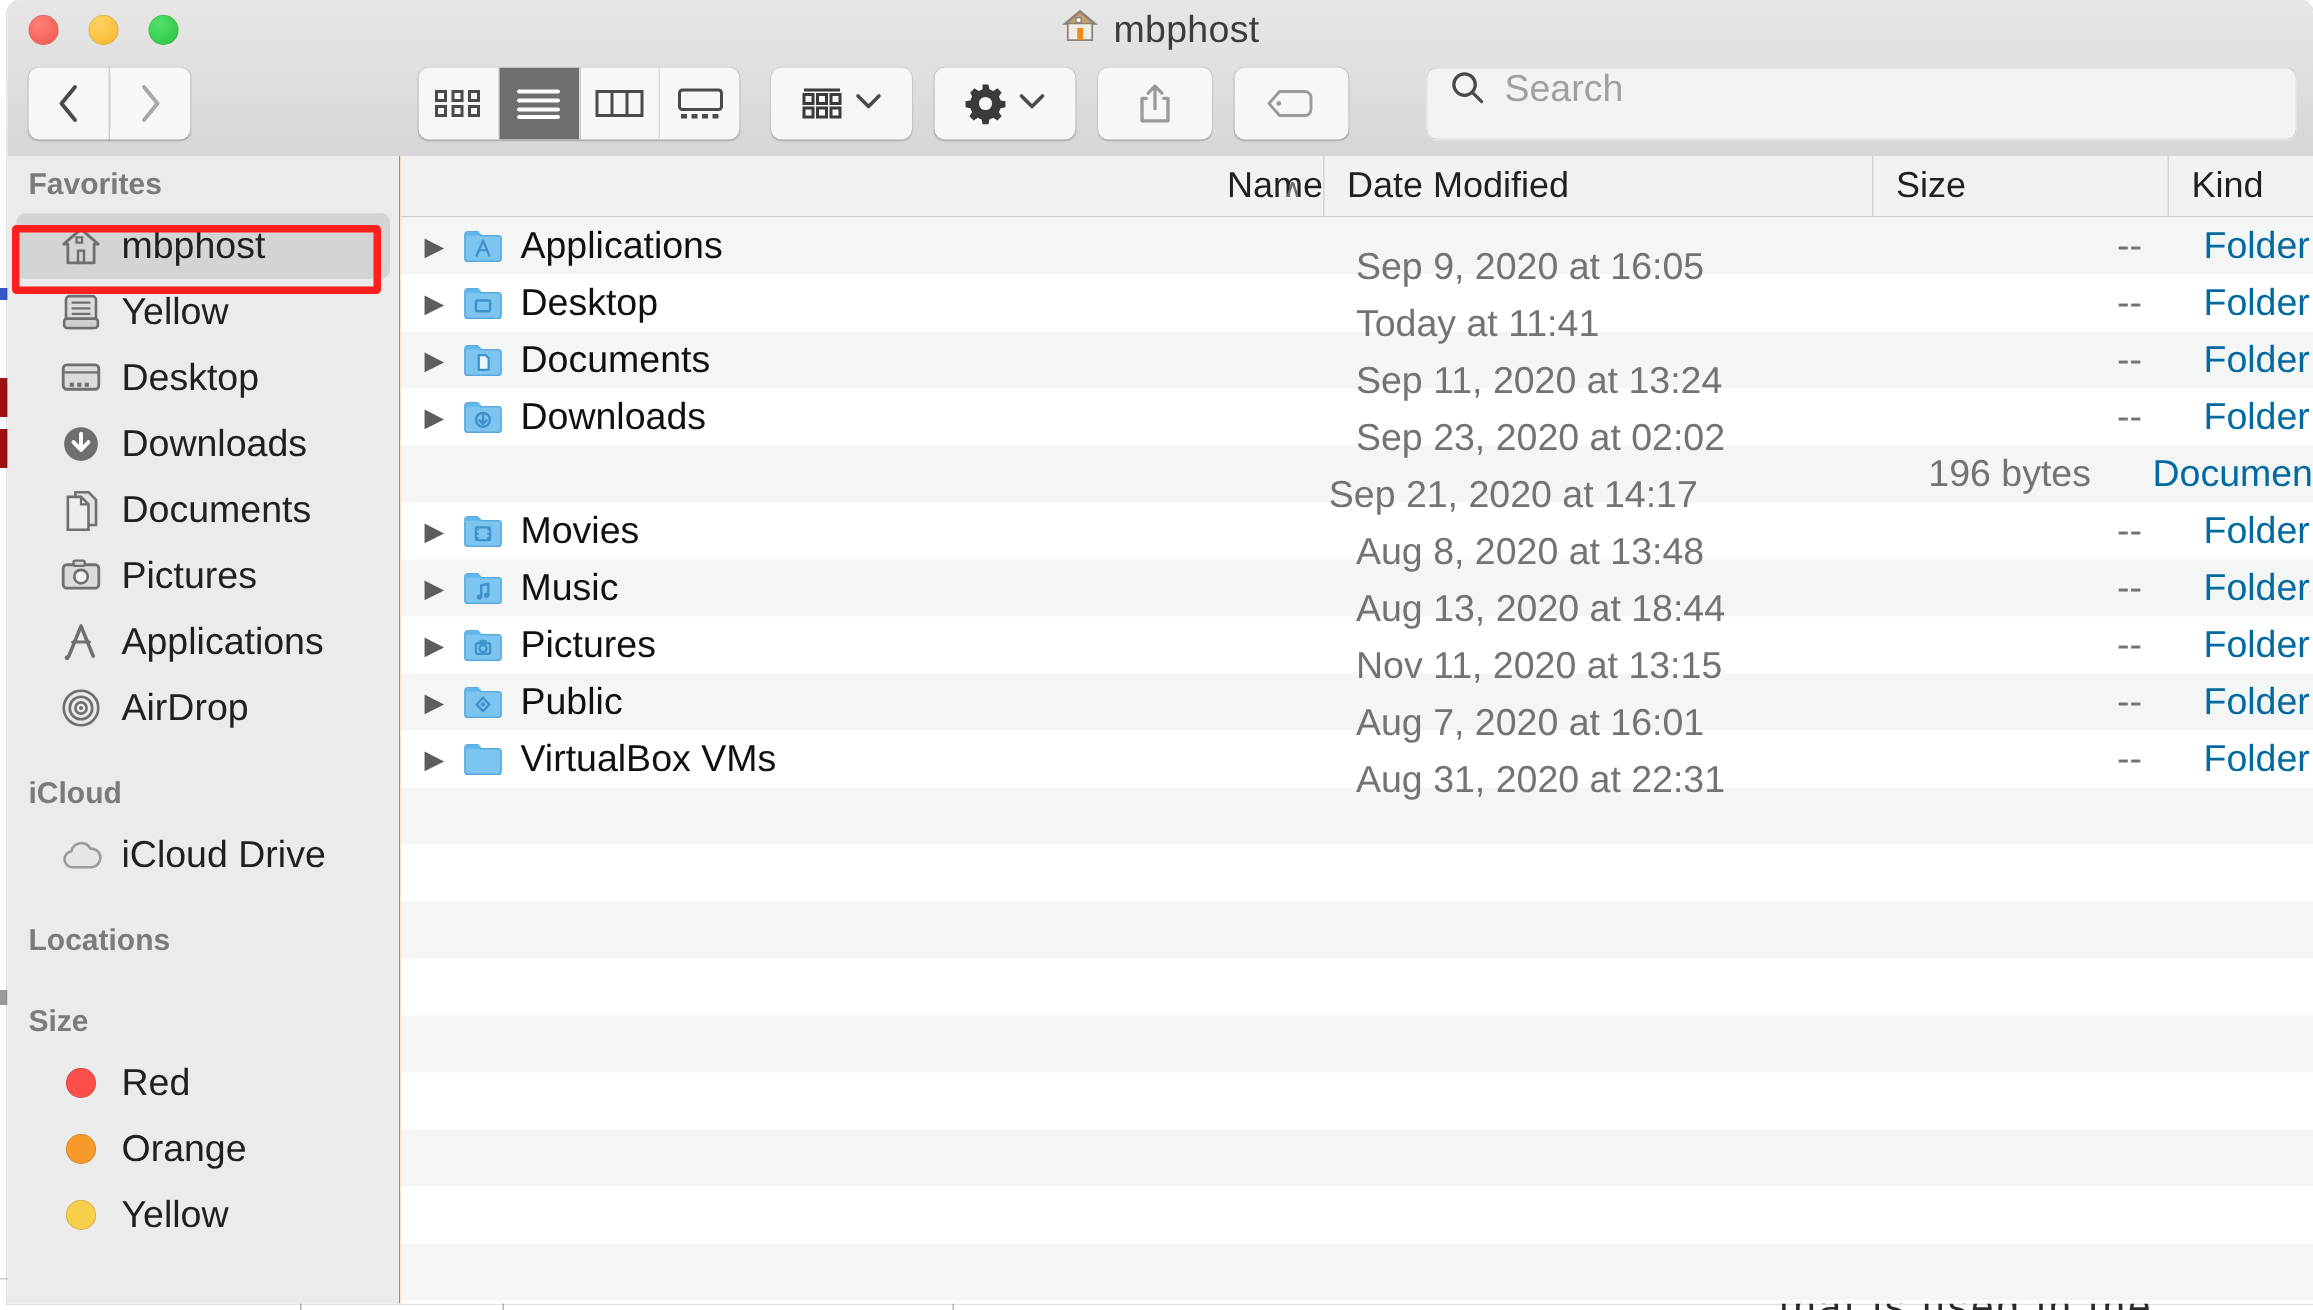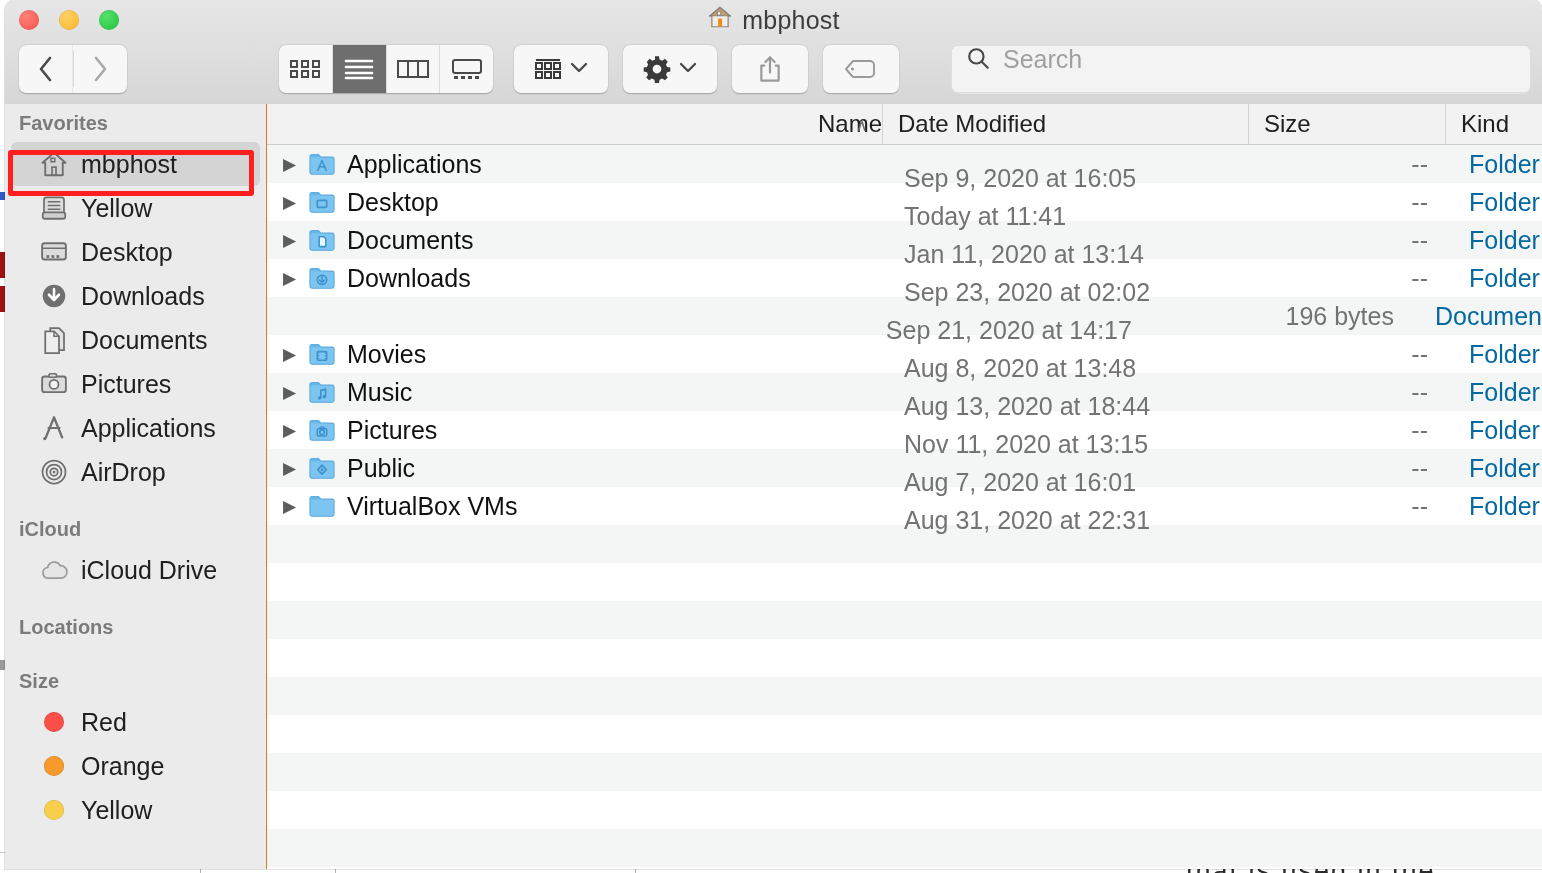--- a/index.html
+++ b/index.html
@@ -479,21 +479,21 @@
               <span class="tri">▶</span>
               <span class="fico">
                 <svg width="30" height="26" viewBox="0 0 24 22">
     <path d="M1.8 4.6 A1.6 1.6 0 0 1 3.4 3 H9 L11 5.2 H20.6 A1.6 1.6 0 0 1 22.2 6.8 V18 A1.6 1.6 0 0 1 20.6 19.6 H3.4 A1.6 1.6 0 0 1 1.8 18 Z" fill="#7cc5f0" stroke="#5aa9dd" stroke-width=".9"></path>
     <path d="M1.8 4.6 A1.6 1.6 0 0 1 3.4 3 H9 L11 5.2 H3.4 A1.6 1.6 0 0 0 1.8 6.8 Z" fill="#63b6e8"></path>
     <path d="M9.6 8.2 H13.4 L15.2 10 V16.6 H9.6 Z" fill="#eaf6fd" stroke="#3f93cc" stroke-width="1.3" stroke-linejoin="round"></path>
   </svg>
               </span>
               <span>Documents</span>
             </div>
-            <div class="c-date">Jan 11, 2020 at 13:14</div>
+            <div class="c-date">Sep 11, 2020 at 13:24</div>
             <div class="c-size">--</div>
             <div class="c-kind">Folder</div>
           </div>
           <div class="row even">
             <div class="c-name">
               <span class="tri">▶</span>
               <span class="fico">
                 <svg width="30" height="26" viewBox="0 0 24 22">
     <path d="M1.8 4.6 A1.6 1.6 0 0 1 3.4 3 H9 L11 5.2 H20.6 A1.6 1.6 0 0 1 22.2 6.8 V18 A1.6 1.6 0 0 1 20.6 19.6 H3.4 A1.6 1.6 0 0 1 1.8 18 Z" fill="#7cc5f0" stroke="#5aa9dd" stroke-width=".9"></path>
     <path d="M1.8 4.6 A1.6 1.6 0 0 1 3.4 3 H9 L11 5.2 H3.4 A1.6 1.6 0 0 0 1.8 6.8 Z" fill="#63b6e8"></path>

